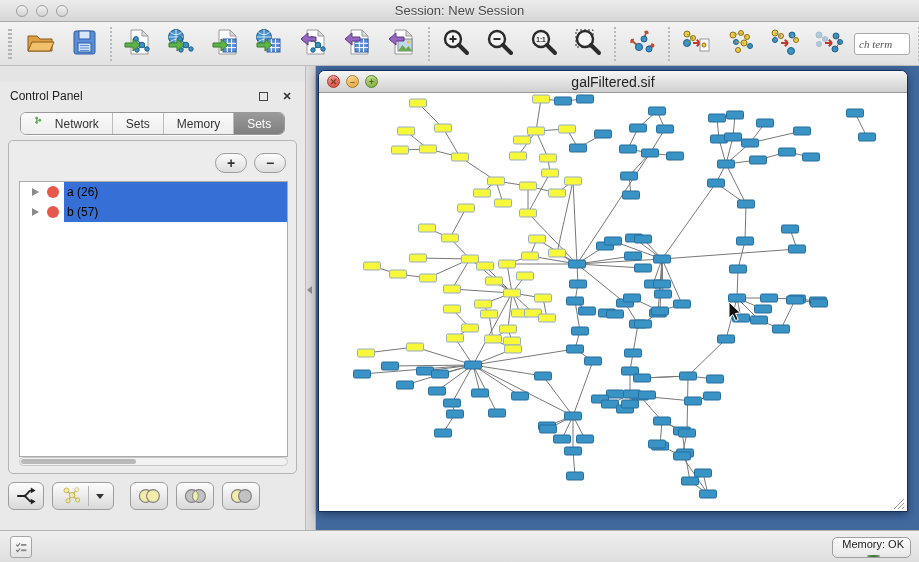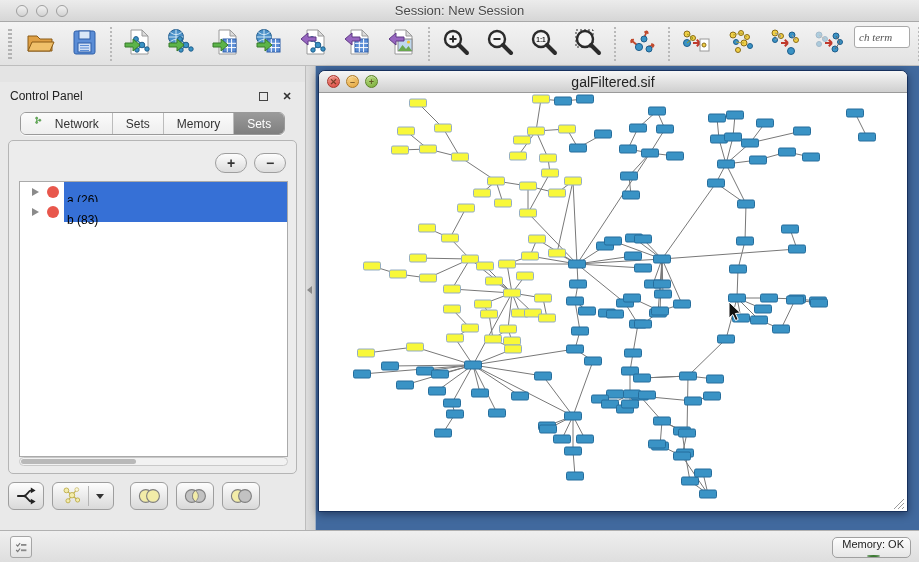--- a/index.html
+++ b/index.html
@@ -15,21 +15,21 @@
   .traffic span { width:12px; height:12px; border-radius:50%;
     background:linear-gradient(#f2f2f2,#d2d2d2); border:1px solid #9f9f9f; display:block; }
   #win-title { position:absolute; left:0; right:0; text-align:center; font-size:13px;
     color:#4a4a4a; text-shadow:0 1px 0 rgba(255,255,255,.6); }
 
   
   #toolbar { position:absolute; left:0; top:22px; width:919px; height:44px;
     background:linear-gradient(#f3f3f3,#e2e2e2); border-bottom:1px solid #bdbdbd;
     display:flex; align-items:center; padding:0 4px; }
   .tb-handle { width:6px; height:30px; border-left:2px dotted #b3b3b3; border-right:2px dotted #b3b3b3; margin:0 4px; }
-  .tb-group { display:flex; align-items:flex-start; gap:8px; padding:0 6px; }
+  .tb-group { display:flex; align-items:center; gap:8px; padding:0 6px; }
   .tb-sep { width:0; height:34px; border-left:2px dotted #b9b9b9; margin:0 2px; }
   .tb-btn { width:36px; height:36px; border:none; background:transparent; border-radius:5px;
     display:flex; align-items:center; justify-content:center; padding:0; }
   #search-input { width:56px; height:22px; border:1px solid #a9a9a9; border-radius:3px;
     font-style:italic; font-size:11px; color:#555; padding:0 4px; background:#fff;
     font-family:"Liberation Serif", serif; }
   #help-btn { margin-left:4px; }
 
   
   #main { position:absolute; left:0; top:66px; width:919px; height:464px; display:flex; }
@@ -56,21 +56,21 @@
   #pm-row { position:absolute; right:10px; top:12px; display:flex; gap:7px; }
   .pm-btn { width:32px; height:20px; border:1px solid #9e9e9e; border-radius:10px;
     background:linear-gradient(#fdfdfd,#dcdcdc); font-size:14px; font-weight:bold;
     color:#333; line-height:17px; text-align:center; }
   #set-list { position:absolute; left:10px; top:40px; width:269px; height:276px;
     border:1px solid #aaa; background:#fff; overflow:hidden; }
   .set-row { height:20px; display:flex; align-items:center; font-size:12px; color:#000; position:relative; }
   .set-row .twisty { width:0; height:0; border-left:7px solid #8b8b8b; border-top:4.5px solid transparent;
     border-bottom:4.5px solid transparent; margin-left:12px; }
   .set-row .dot { width:12px; height:12px; border-radius:50%; background:#e8574c; margin-left:8px; }
-  .set-row .lbl { margin-left:5px; padding:8px 3px; height:20px; line-height:20px; flex:1; }
+  .set-row .lbl { margin-left:5px; padding:0 3px; height:20px; line-height:20px; flex:1; }
   .set-row.selected .lbl { background:#3670d6; color:#000; }
   #hscroll { position:absolute; left:10px; top:316px; width:269px; height:9px;
     background:#f2f2f2; border:1px solid #c9c9c9; border-radius:5px; }
   #hscroll .thumb { position:absolute; left:1px; top:1px; width:115px; height:5px;
     background:#b9b9b9; border-radius:3px; }
 
   #cp-footer { position:absolute; left:8px; top:400px; width:289px; display:flex; align-items:center; }
   .ft-btn { height:28px; border:1px solid #9e9e9e; border-radius:6px;
     background:linear-gradient(#fdfdfd,#d9d9d9); display:flex; align-items:center;
     justify-content:center; padding:0 4px; }
@@ -403,21 +403,21 @@
       </div>
       <div id="set-list">
           <div class="set-row selected">
             <span class="twisty"></span>
             <span class="dot"></span>
             <span class="lbl">a (26)</span>
           </div>
           <div class="set-row selected">
             <span class="twisty"></span>
             <span class="dot"></span>
-            <span class="lbl">b (83)</span>
+            <span class="lbl">b (57)</span>
           </div>
         </div>
       <div id="hscroll">
           <div class="thumb"></div>
         </div>
     </div>
 
     <div id="cp-footer">
         <button class="ft-btn" style="width: 36px;">
           <span style="display: flex;">

